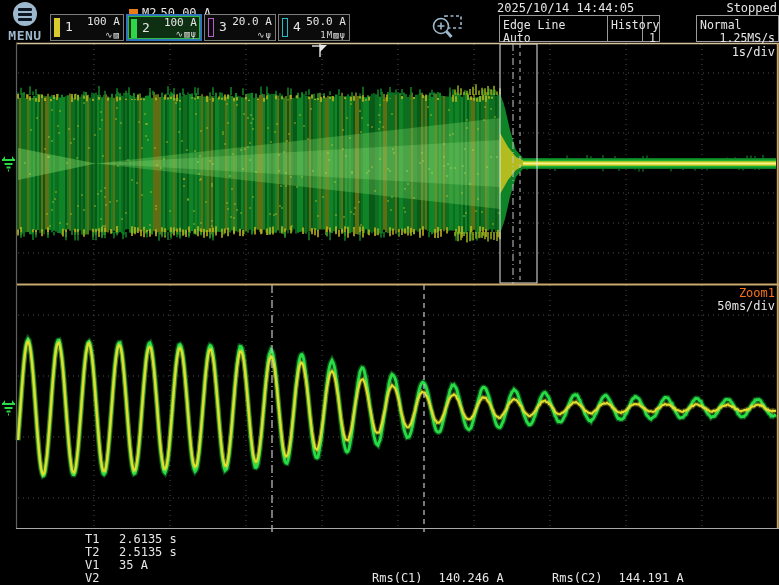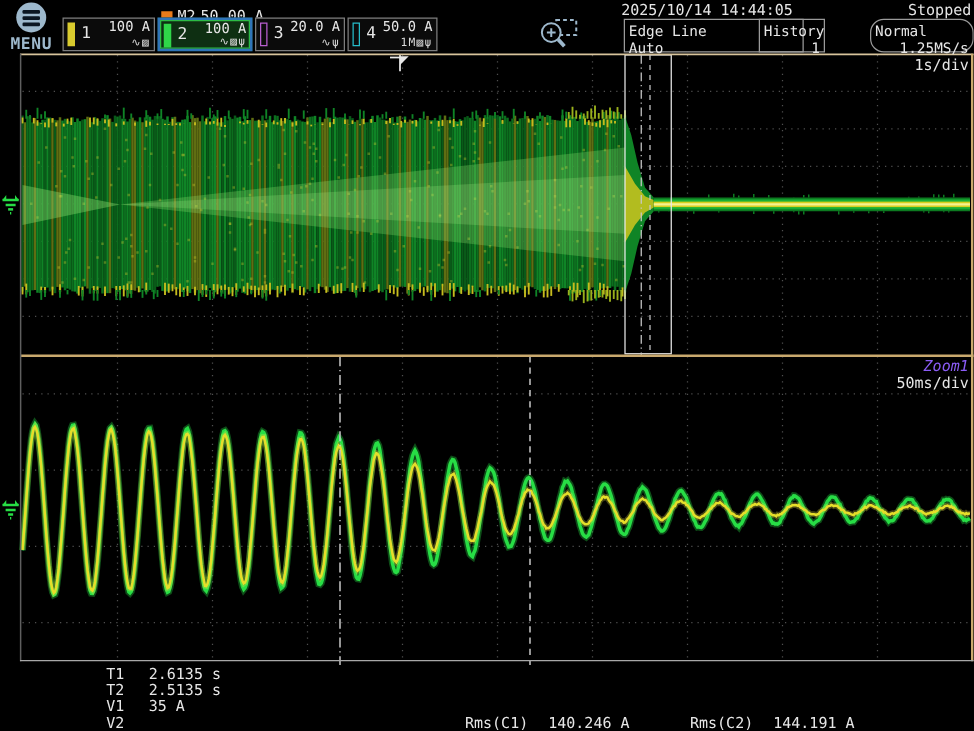--- a/index.html
+++ b/index.html
@@ -33,26 +33,26 @@
   #ch4 { left:278px; width:72px; }
 
   #search-zoom-btn { left:428px; top:13px; width:38px; height:29px; cursor:pointer; }
 
   #datetime { left:497px; top:1px; }
   #run-status { right:2px; top:1px; width:90px; text-align:right; }
 
   .info-box { top:15px; height:27px; border:1px solid #9a9a9a; position:absolute; font-size:11.5px; line-height:12.5px; padding:3px 3px; cursor:pointer; }
   #trigger-box { left:499px; width:144px; }
   #history-box { left:607px; width:53px; }
-  #record-box  { left:696px; width:83px;border-radius:11px; }
+  #record-box  { left:696px; width:83px; }
   .info-line2-right { text-align:right; }
 
   
   #main-timebase { right:4px; top:45px; text-align:right; }
-  #zoom-label    { right:4px; top:286px; text-align:right; color:#8b5cf6;font-style:italic; }
+  #zoom-label    { right:4px; top:286px; text-align:right; color:#f97316; }
   #zoom-timebase { right:4px; top:299px; text-align:right; }
 
   
   .meas-line { left:85px; font-size:12px; display:flex; position:absolute; }
   .meas-line .lbl { width:34px; }
   #meas-t1{ top:532px; } #meas-t2{ top:545px; } #meas-v1{ top:558px; } #meas-v2{ top:571px;flex-direction:column; }
   .rms-line { top:571px; font-size:12px; display:flex; position:absolute; }
   .rms-line .val { margin-left:16px; }
   #rms1 { left:372px; } #rms2 { left:552px; }
 

